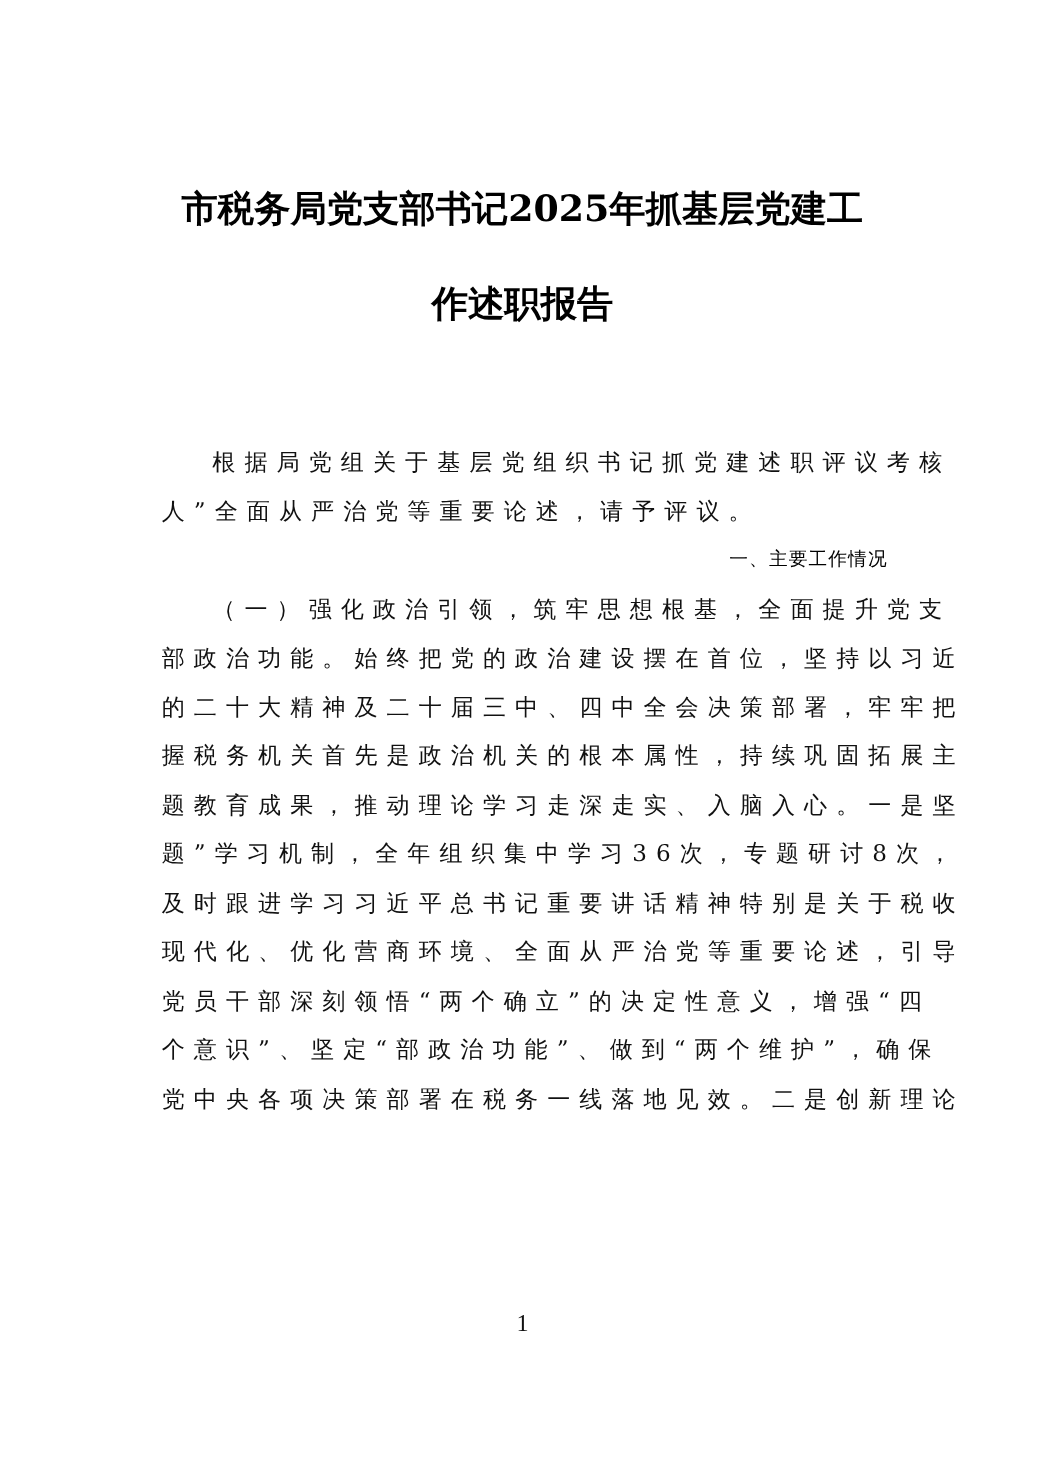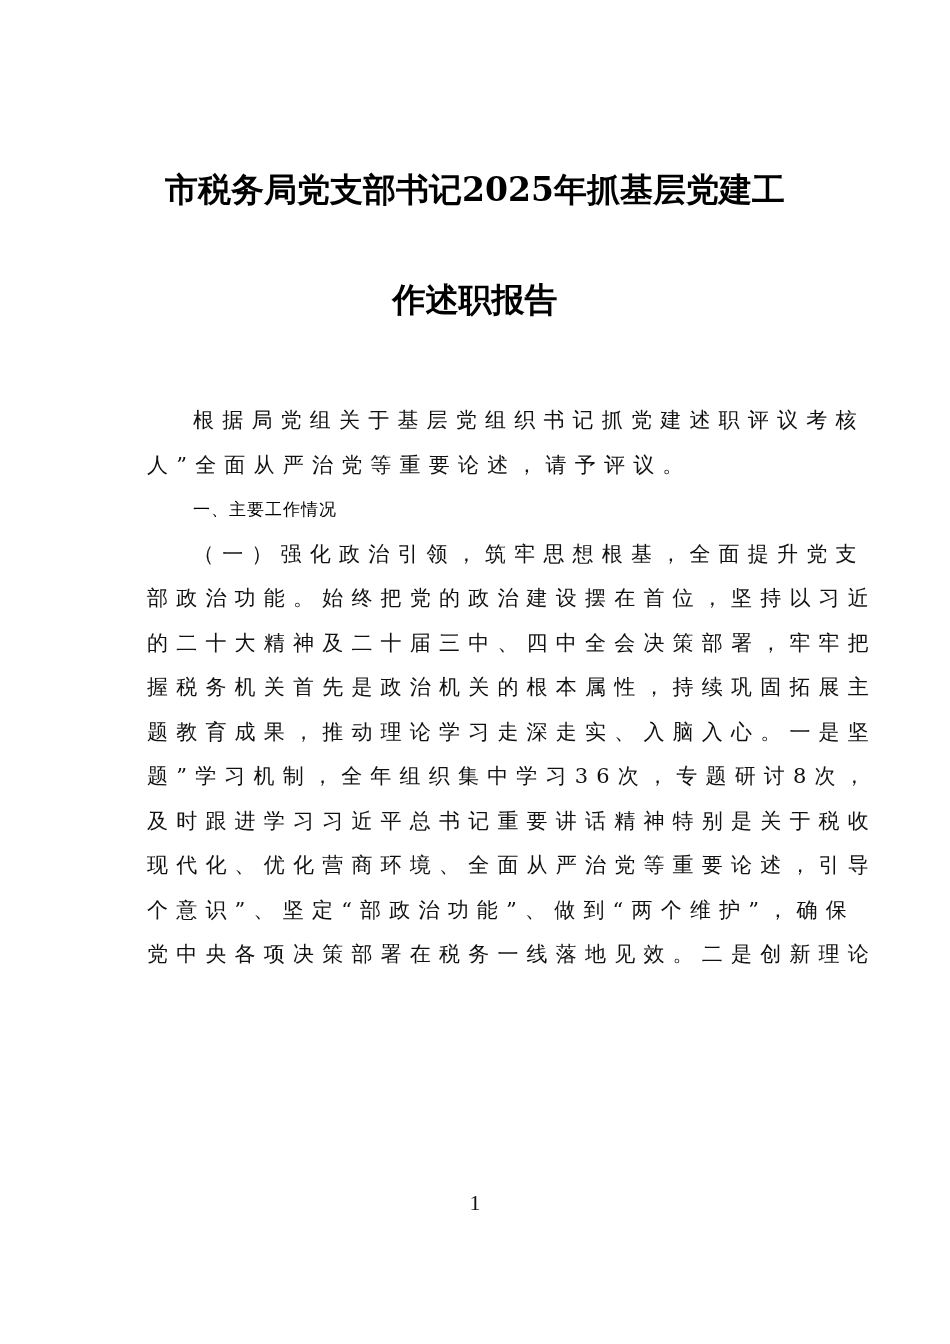--- a/index.html
+++ b/index.html
@@ -3,26 +3,26 @@
 <meta charset="utf-8">
 <style>
   html, body { margin: 0; padding: 0; background: #ffffff; }
   body { width: 950px; height: 1344px; position: relative; overflow: hidden;
          font-family: "DejaVu Serif", "Liberation Serif", serif; color: #111; }
   .page { position: absolute; left: 0; top: 0; width: 950px; height: 1344px; background: #fff; }
   .title { position: absolute; left: 140px; width: 670px; text-align: center;
            font-family: "DejaVu Serif", serif; font-weight: bold; font-size: 33px; color: #000;
            letter-spacing: 0px; white-space: nowrap; }
   .title.l1 { top: 168px; }
-  .title.l2 { top: 278px; text-align: center; }
+  .title.l2 { top: 254px; text-align: center; }
   .body { position: absolute; left: 147px; top: 398px; width: 660px; }
   .line { height: 44.5px; line-height: 44.5px; font-size: 21px; white-space: nowrap;
           letter-spacing: 8.2px; font-family: "DejaVu Serif", serif; color: #111; }
   .line.heading { font-family: "DejaVu Sans", sans-serif; font-weight: normal; letter-spacing: 1px; font-size: 17px; color: #000;}
-  .indent { padding-left: 46px; }
+  .indent { padding-left: 46px; text-align: right; }
   .pagenum { position: absolute; left: 0; width: 950px; top: 1190px; text-align: center;
              font-family: "Liberation Serif", serif; font-size: 22px; color: #111; }
 </style>
 </head>
 <body>
 
 <div class="page">
   <div class="title l1">市税务局党支部书记2025年抓基层党建工</div>
   <div class="title l2">作述职报告</div>
 
@@ -31,18 +31,19 @@
     <div class="line">人”全面从严治党等重要论述，请予评议。</div>
     <div class="line heading indent">一、主要工作情况</div>
     <div class="line indent">（一）强化政治引领，筑牢思想根基，全面提升党支</div>
     <div class="line">部政治功能。始终把党的政治建设摆在首位，坚持以习近</div>
     <div class="line">的二十大精神及二十届三中、四中全会决策部署，牢牢把</div>
     <div class="line">握税务机关首先是政治机关的根本属性，持续巩固拓展主</div>
     <div class="line">题教育成果，推动理论学习走深走实、入脑入心。一是坚</div>
     <div class="line">题”学习机制，全年组织集中学习36次，专题研讨8次，</div>
     <div class="line">及时跟进学习习近平总书记重要讲话精神特别是关于税收</div>
     <div class="line">现代化、优化营商环境、全面从严治党等重要论述，引导</div>
+    <div class="line">党员干部深刻领悟“两个确立”的决定性意义，增强“四</div>
     <div class="line">个意识”、坚定“部政治功能”、做到“两个维护”，确保</div>
     <div class="line">党中央各项决策部署在税务一线落地见效。二是创新理论</div>
   </div>
 
   <div class="pagenum">1</div>
 </div>
 
 </body></html>

